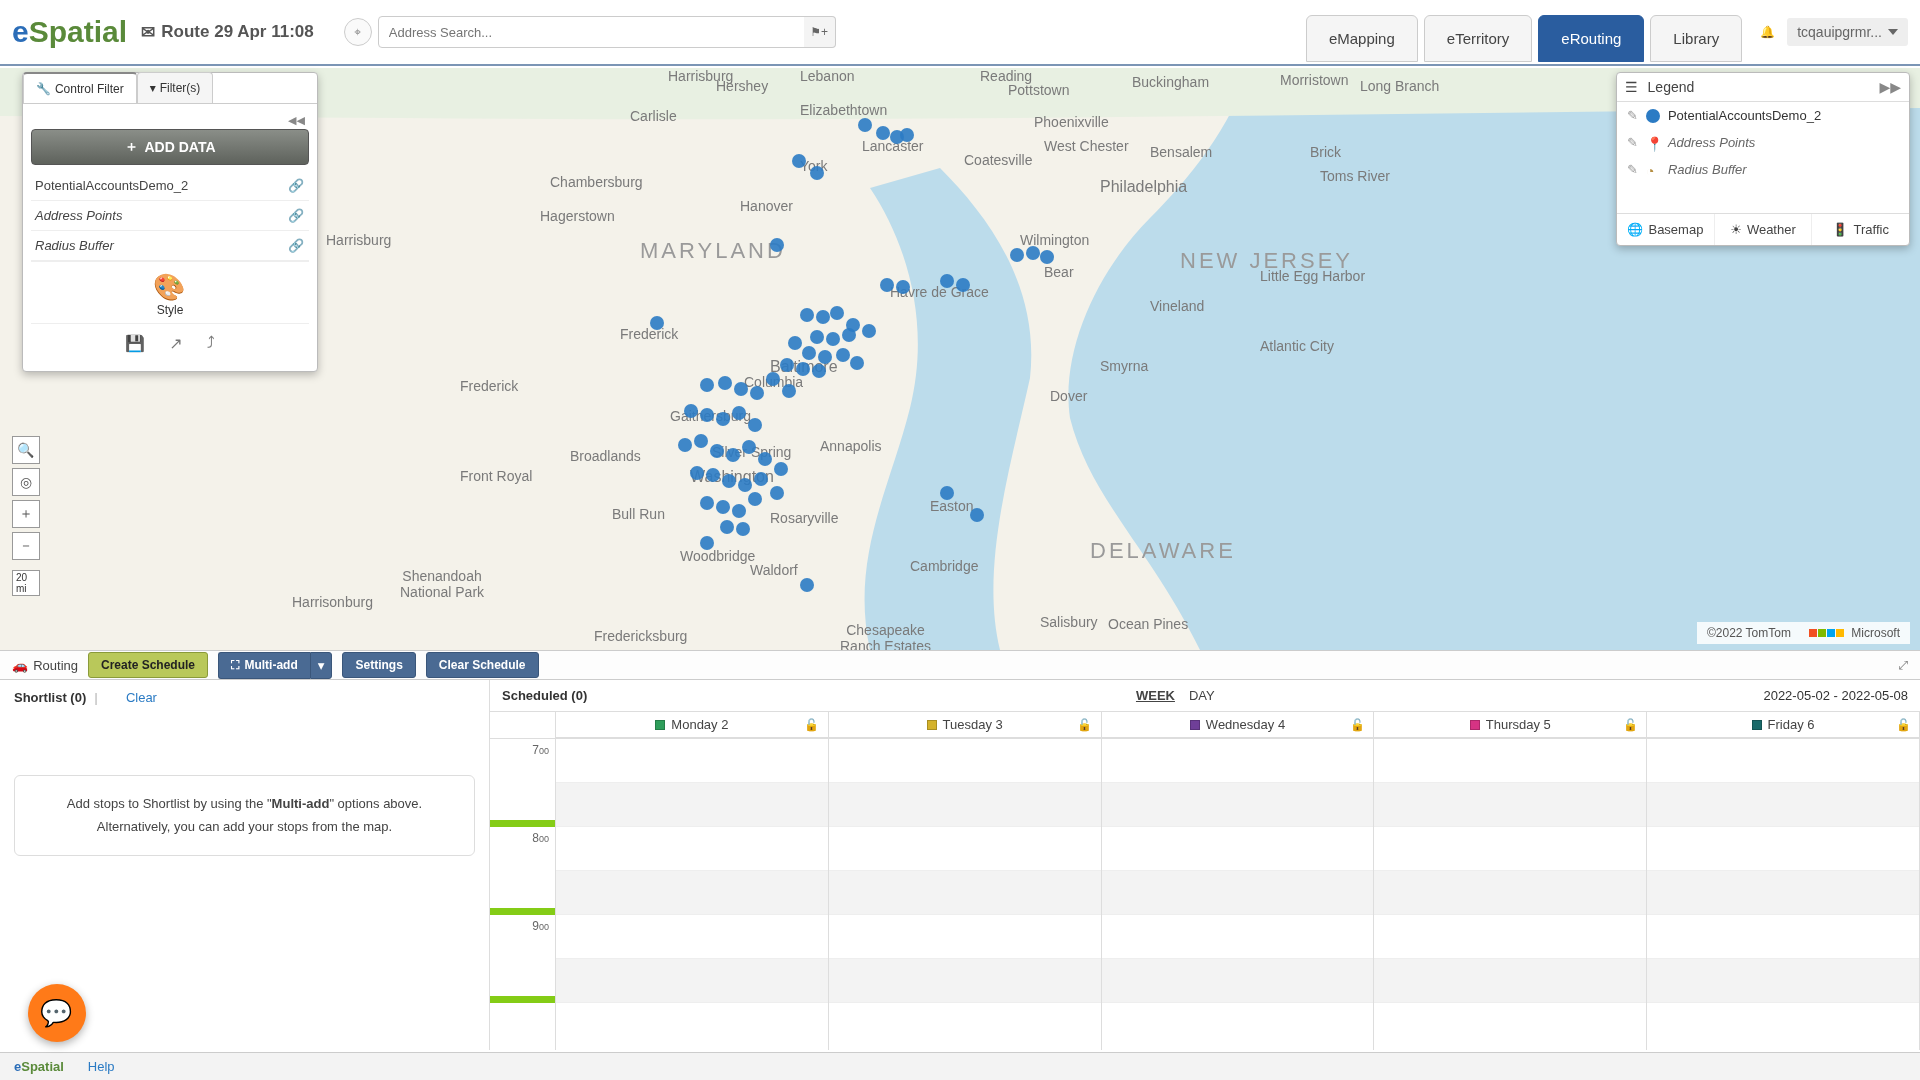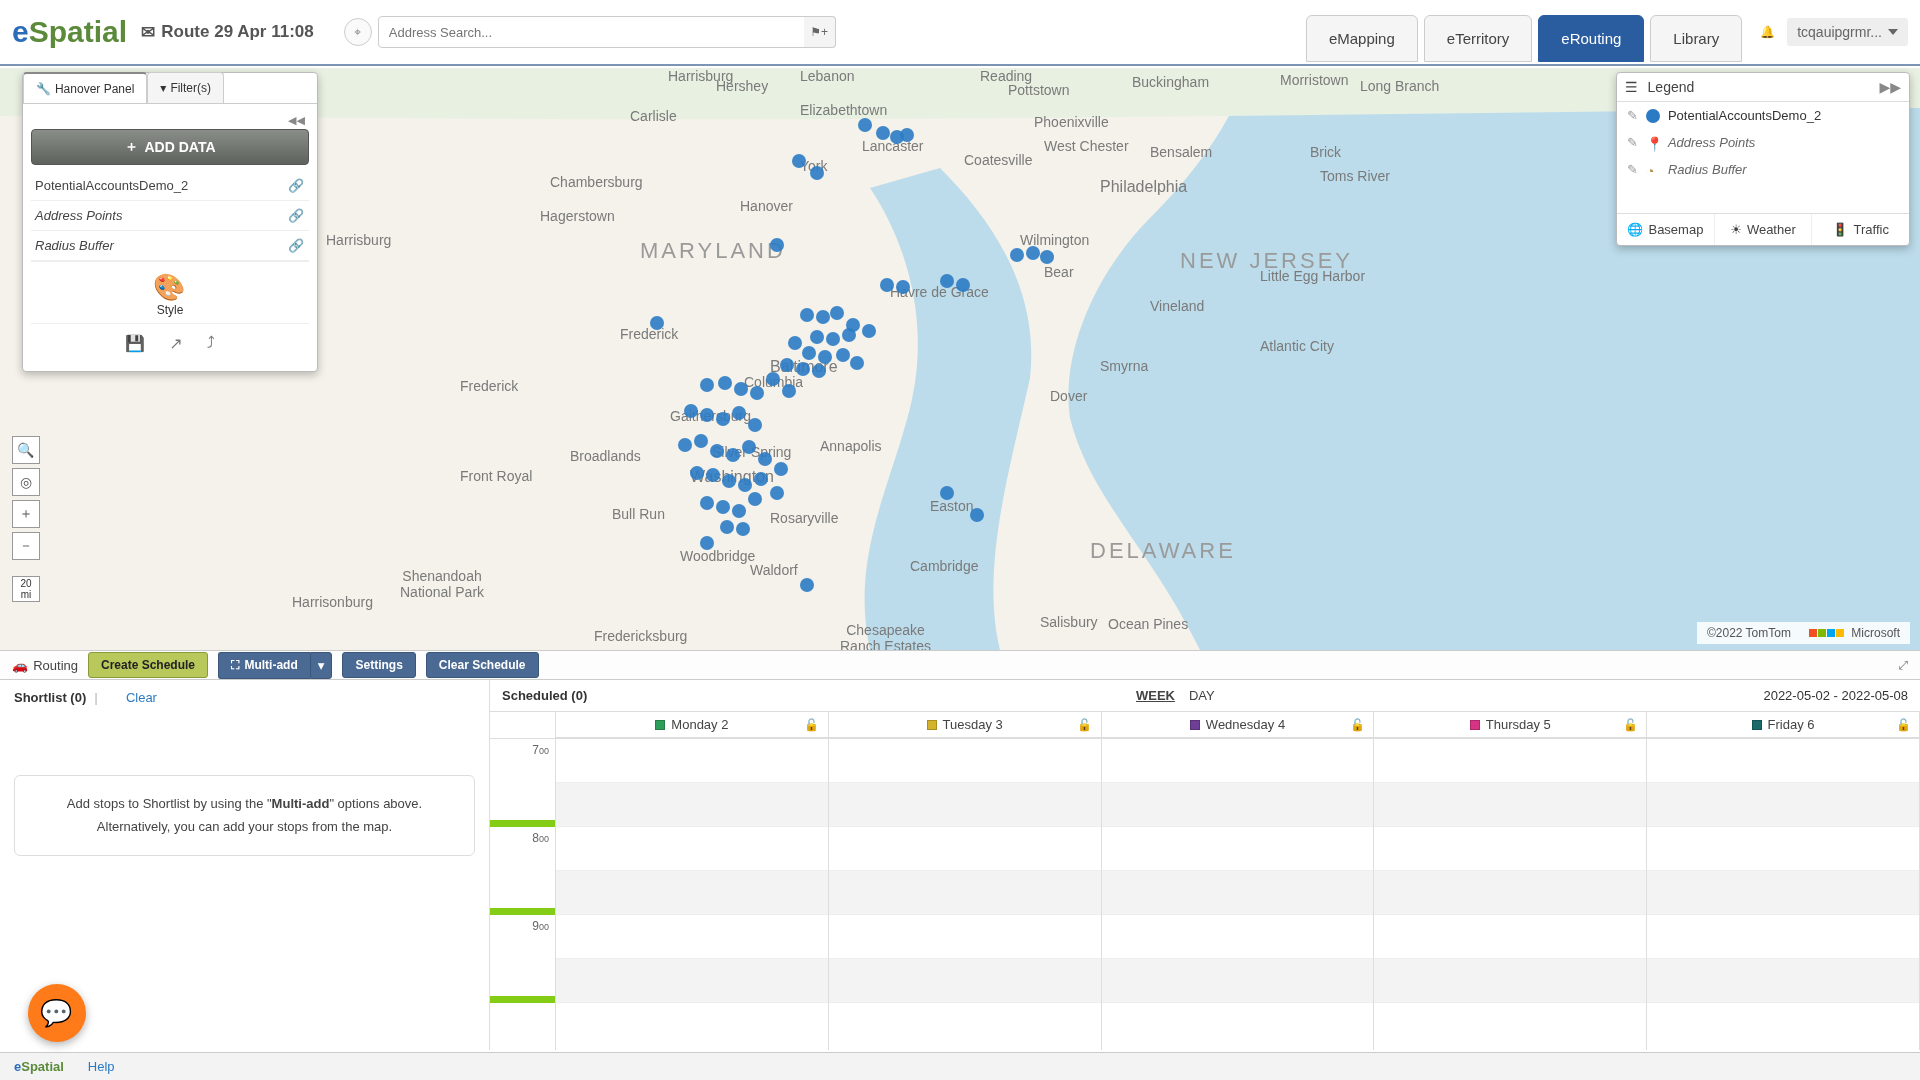--- a/index.html
+++ b/index.html
@@ -44,21 +44,21 @@
 .layer-row .name { color: #444; }
 .layer-row .chain { color: #888; cursor: pointer; }
 .style-block { text-align: center; padding: 10px 0 6px; border-top: 1px solid #eee; }
 .style-icon { font-size: 26px; }
 .cp-footer { display: flex; gap: 24px; justify-content: center; padding: 10px 0; border-top: 1px solid #eee; color: #777; font-size: 16px; }
 .cp-footer span { cursor: pointer; }
 
 
 .zoom-ctrl { position: absolute; left: 12px; top: 500px; width: 28px; display: flex; flex-direction: column; gap: 4px; }
 .zoom-ctrl button { width: 28px; height: 28px; background: #fff; border: 1px solid #999; cursor: pointer; font-size: 14px; color: #555; }
-.scale { margin-top: 12px; background: #fff; border: 1px solid #999; font-size: 10px; text-align: center; padding: 1px 3px; }
+.scale { margin-top: 6px; background: #fff; border: 1px solid #999; font-size: 10px; padding: 1px 3px; }
 
 
 .legend { position: absolute; top: 72px; right: 10px; width: 294px; background: #fff; border: 1px solid #bbb; border-radius: 4px; box-shadow: 0 3px 8px rgba(0,0,0,.25); }
 .legend-head { display: flex; align-items: center; padding: 6px 8px; border-bottom: 1px solid #ddd; font-size: 14px; color: #444; }
 .legend-head .expand { margin-left: auto; color: #888; cursor: pointer; }
 .legend-row { display: flex; align-items: center; gap: 8px; padding: 6px 10px; font-size: 13px; }
 .legend-row .eyedrop { color: #999; }
 .legend-sym { width: 14px; height: 14px; border-radius: 50%; background: #2b7bc4; display: inline-block; }
 .legend-sym.pin { background: none; color: #f59e0b; font-size: 14px; }
 .legend-sym.buf { background: none; color: #b58e42; font-size: 14px; }
@@ -290,21 +290,21 @@
       </span>
       <span>Microsoft</span>
     </span>
   </div>
 </div>
 
 <div class="control-panel">
   <div class="cp-tabs">
     <div class="cp-tab active">
       <span>🔧</span>
-      <span>Hanover Panel</span>
+      <span>Control Filter</span>
     </div>
     <div class="cp-tab">
       <span>▾</span>
       <span>Filter(s)</span>
     </div>
   </div>
   <div class="cp-body">
     <div class="collapse-arrow">◀◀</div>
     <button class="add-data-btn">
       <span>＋</span>

